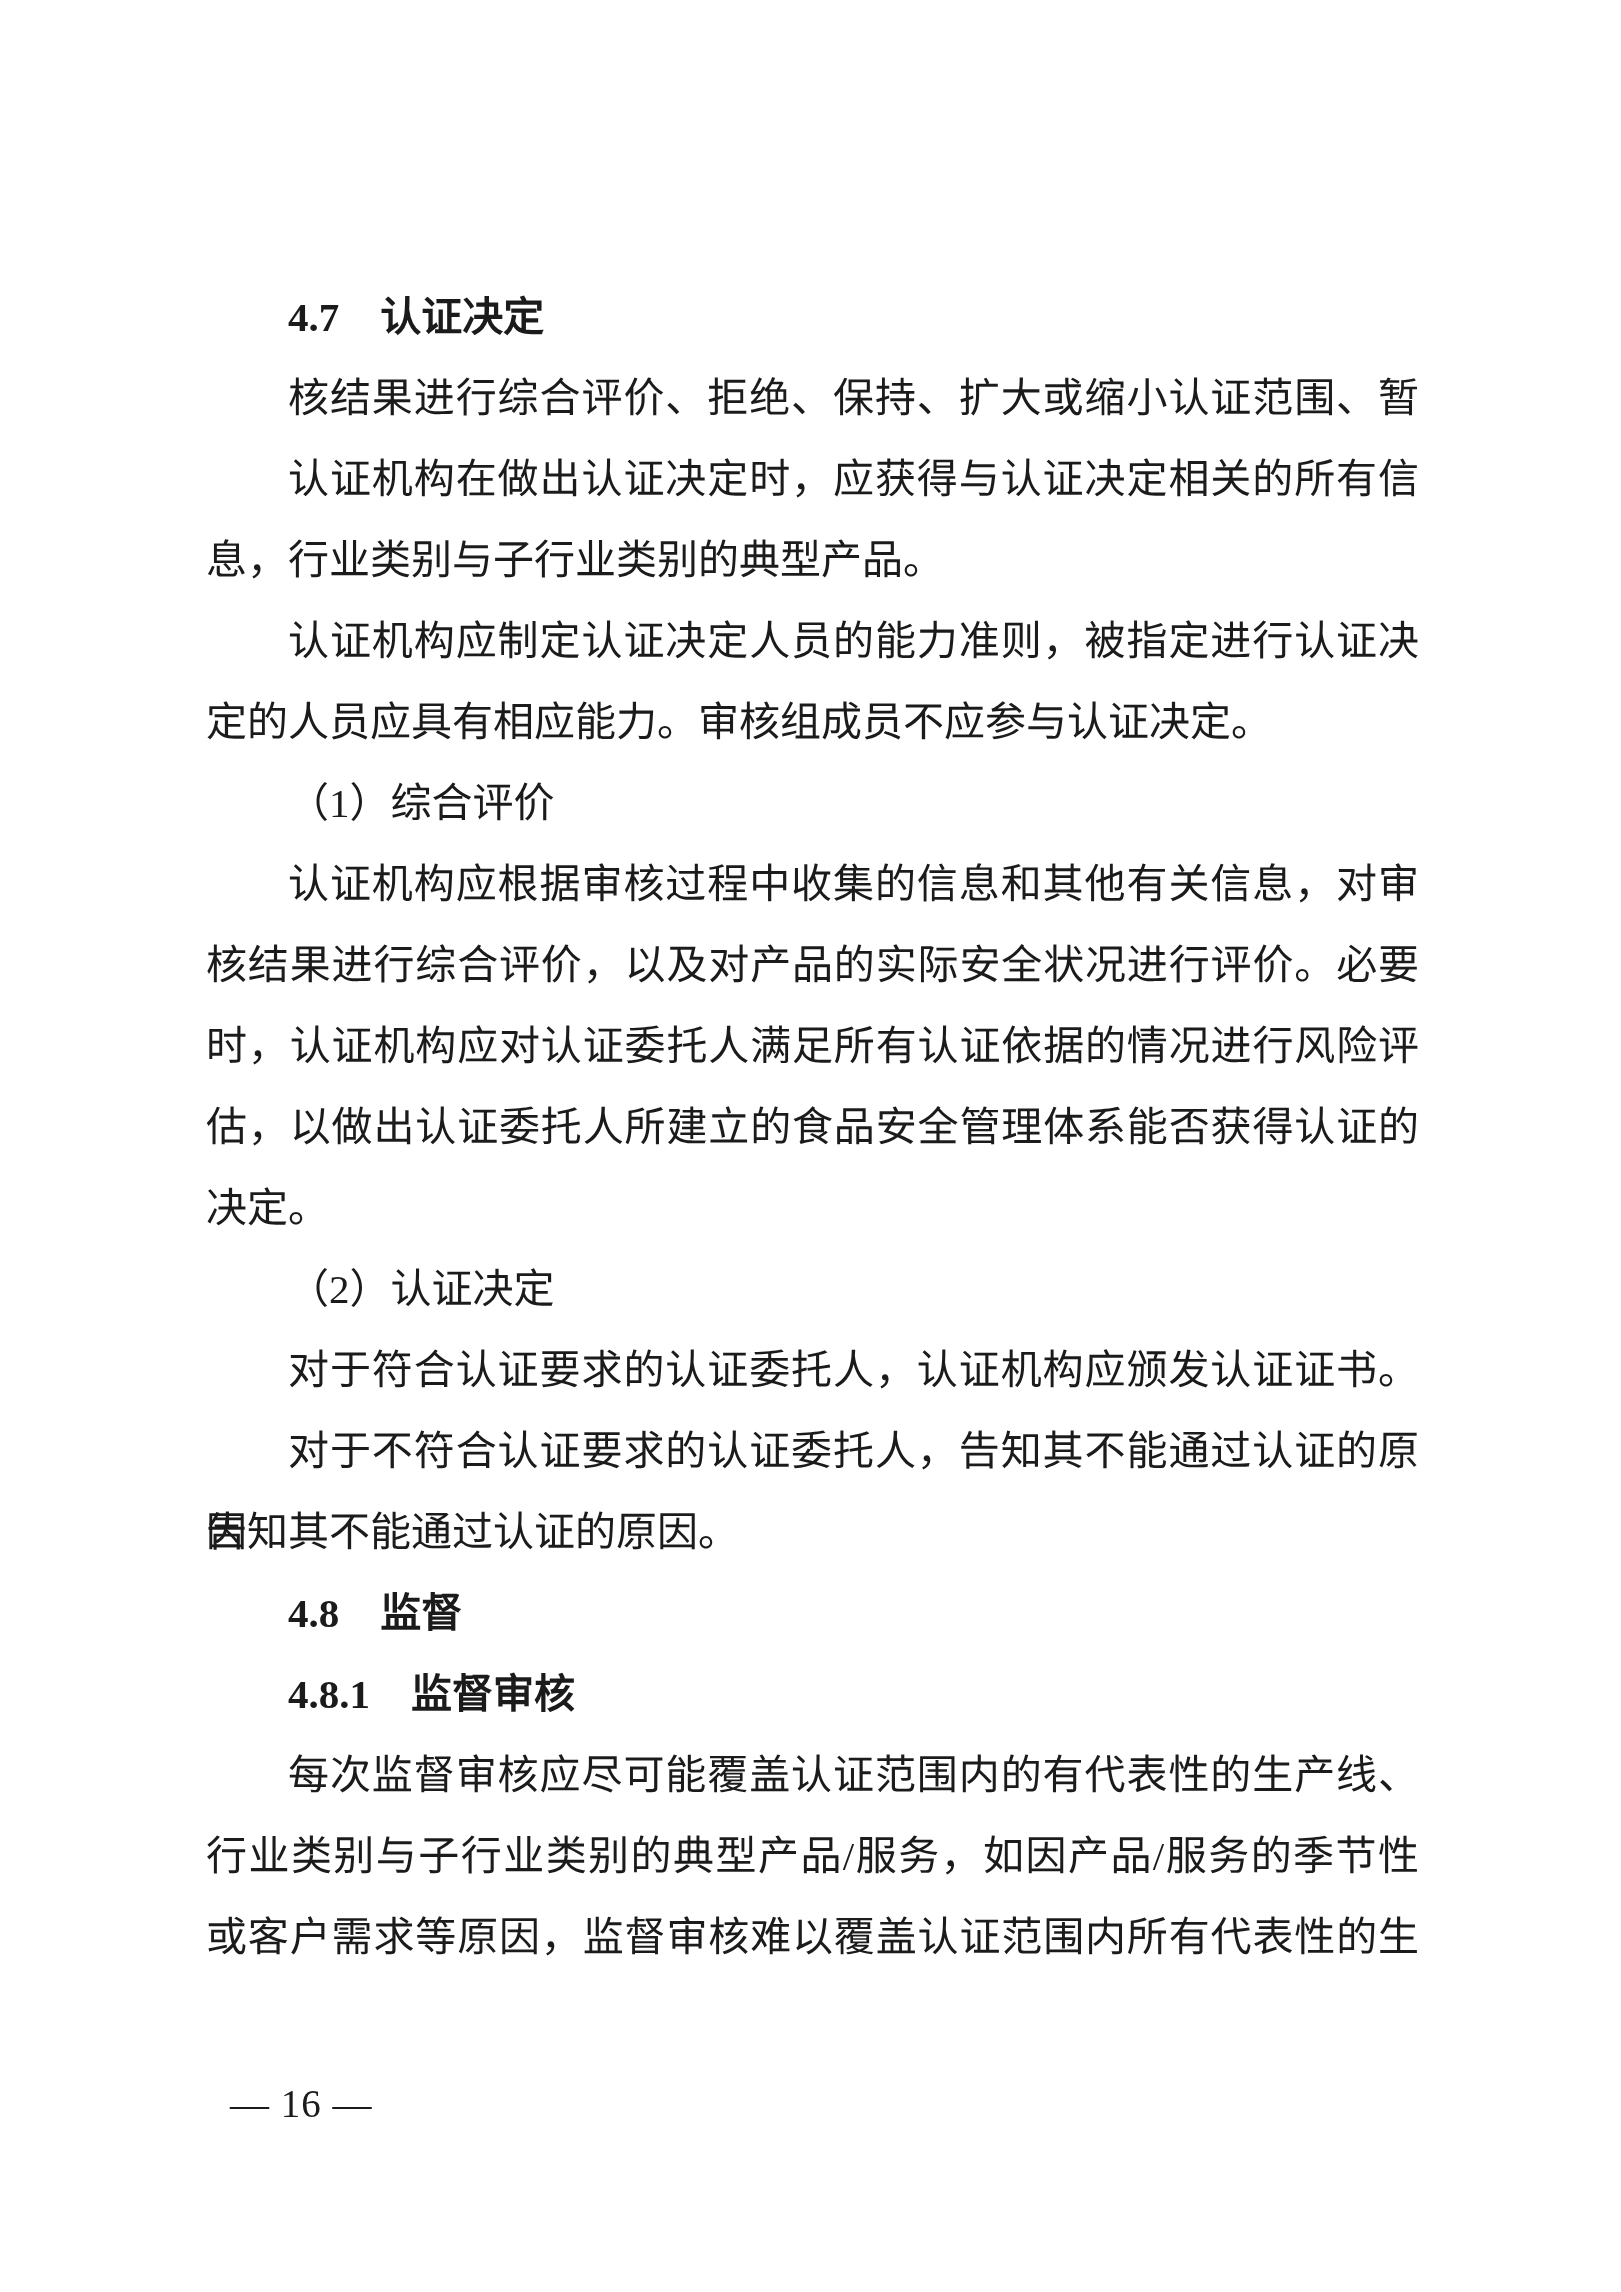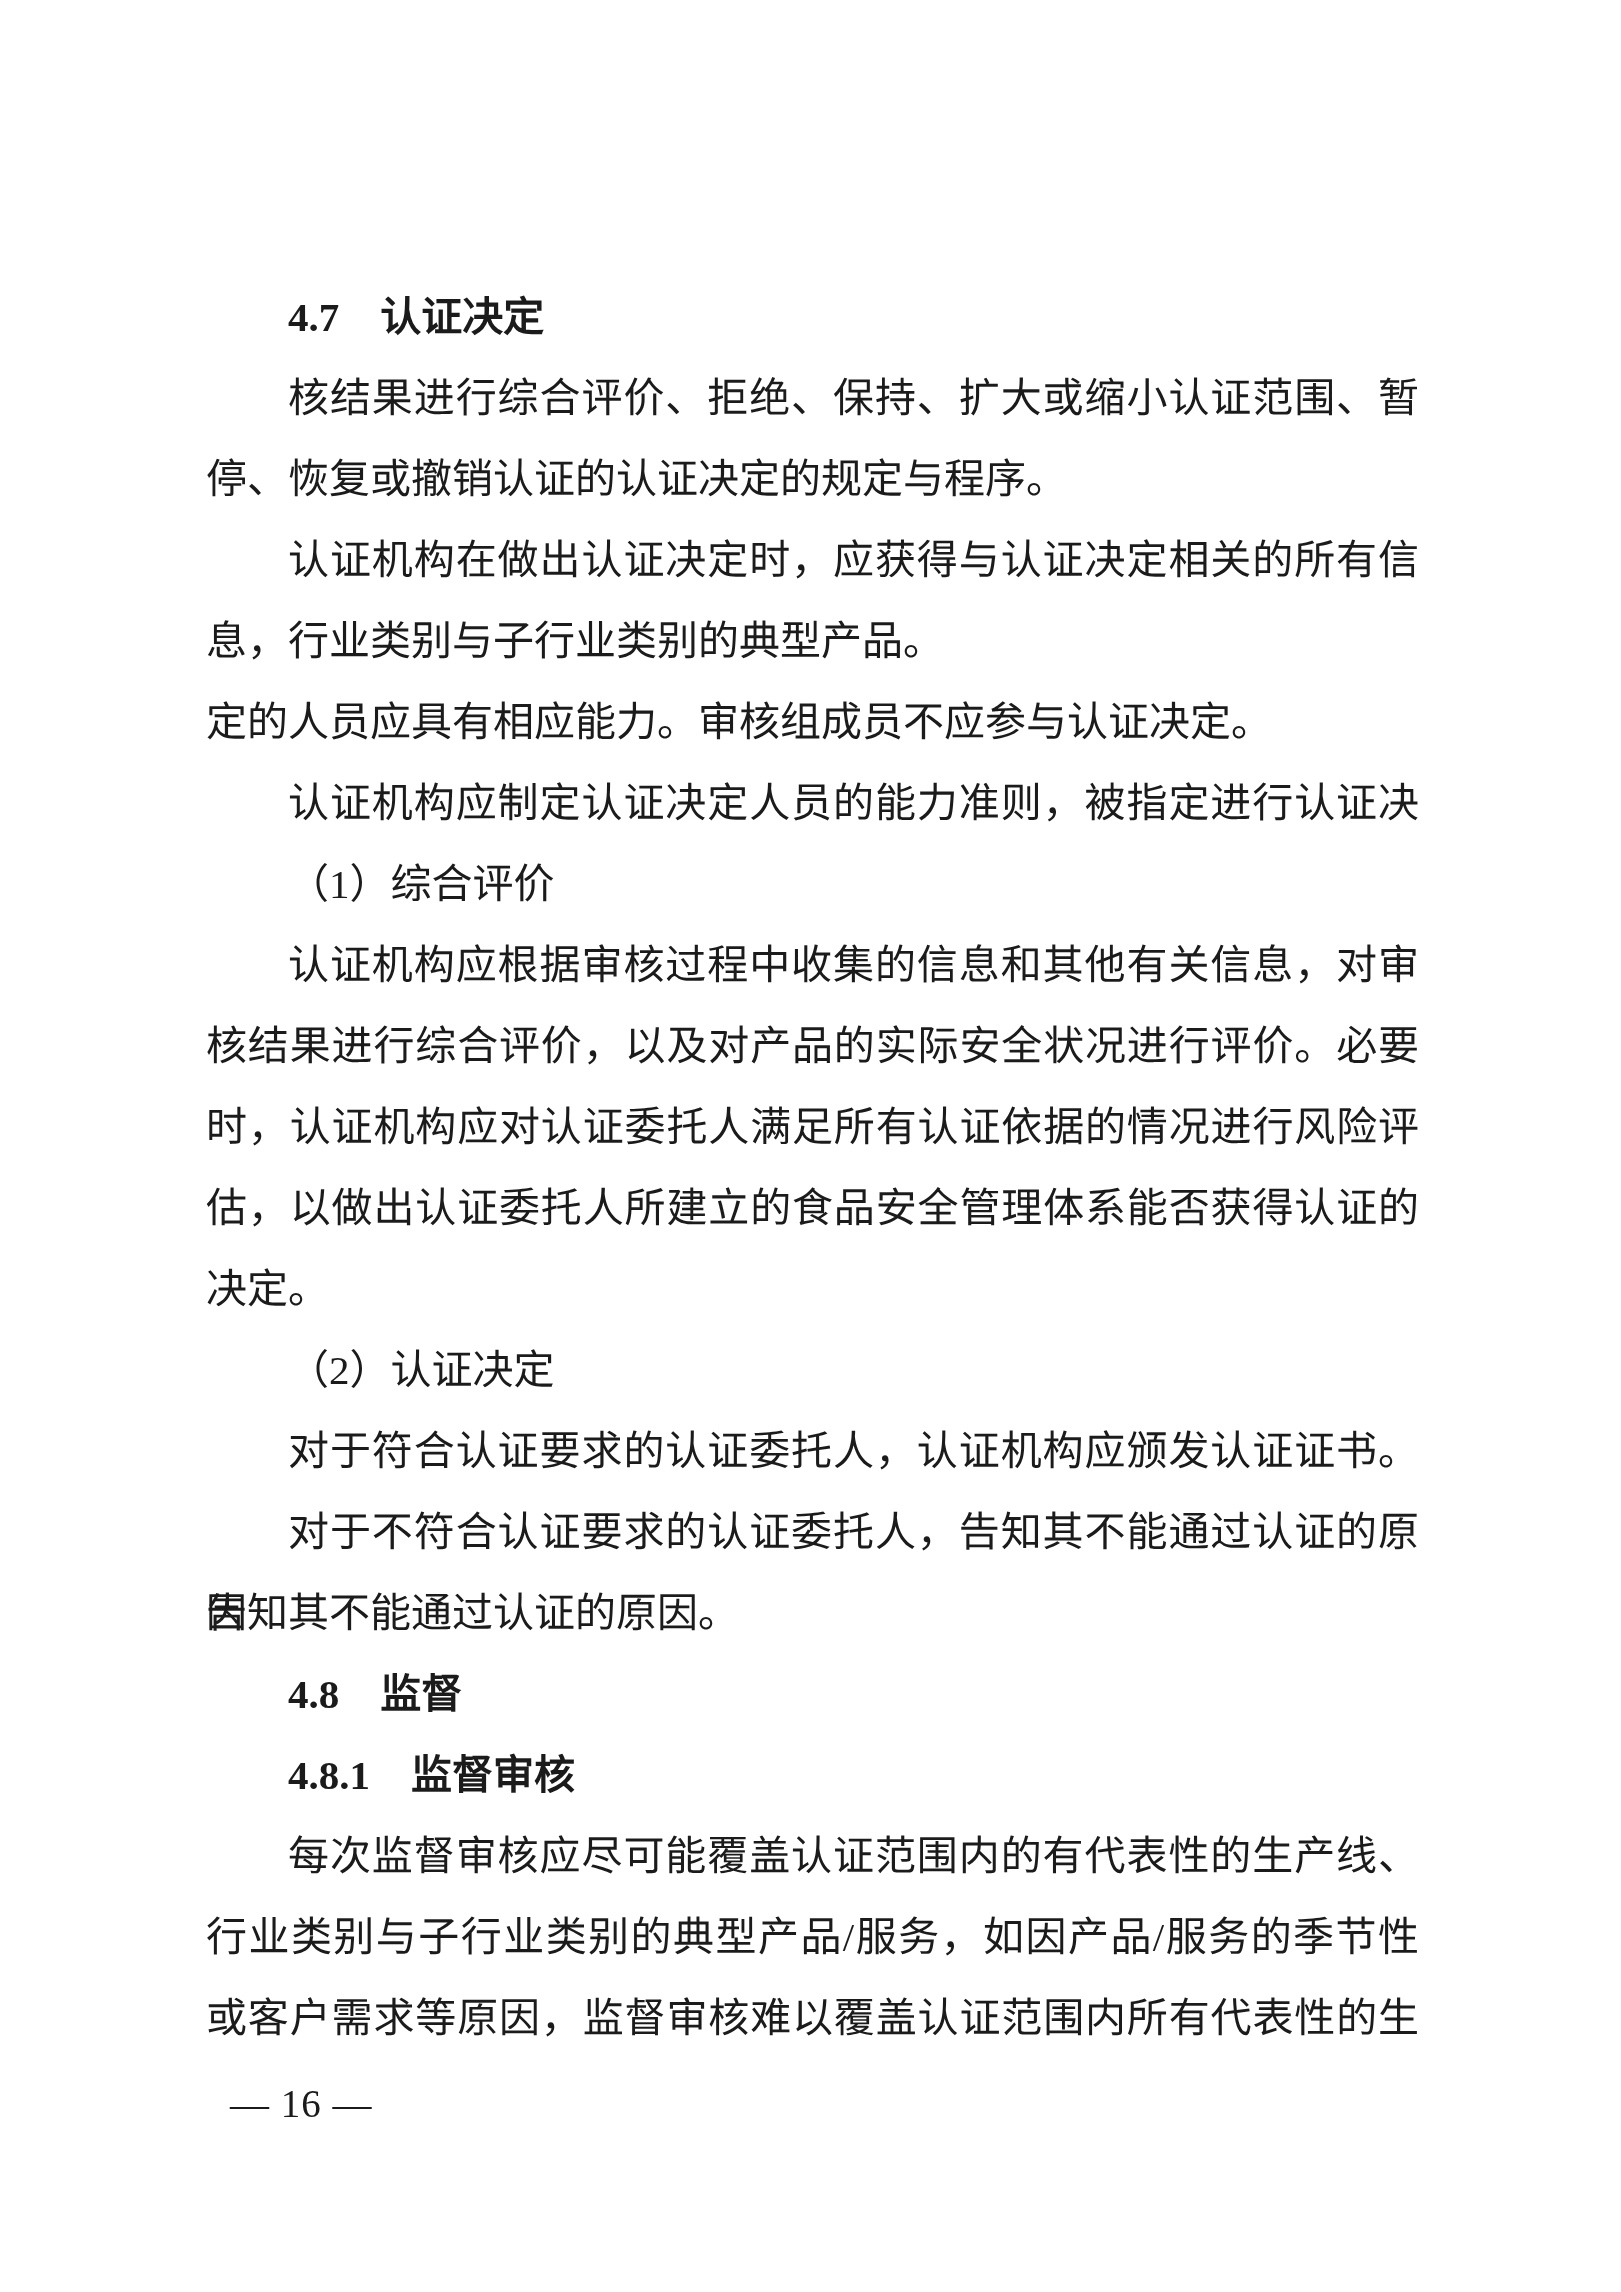--- a/index.html
+++ b/index.html
@@ -53,25 +53,24 @@
     white-space: pre;
   }
 </style>
 </head>
 <body>
 
 <div class="page">
   <div class="content">
     <div class="line h ind">4.7　认证决定</div>
     <div class="line ind j">核结果进行综合评价、拒绝、保持、扩大或缩小认证范围、暂</div>
-    <div class="line">停、恢复或撤销认证的认证决定的规定与程序。</div>
     <div class="line ind j">认证机构在做出认证决定时，应获得与认证决定相关的所有信</div>
     <div class="line">息，行业类别与子行业类别的典型产品。</div>
+    <div class="line ind j">认证机构应制定认证决定人员的能力准则，被指定进行认证决</div>
     <div class="line">定的人员应具有相应能力。审核组成员不应参与认证决定。</div>
-    <div class="line ind j">认证机构应制定认证决定人员的能力准则，被指定进行认证决</div>
     <div class="line ind">（1）综合评价</div>
     <div class="line ind j">认证机构应根据审核过程中收集的信息和其他有关信息，对审</div>
     <div class="line j">核结果进行综合评价，以及对产品的实际安全状况进行评价。必要</div>
     <div class="line j">时，认证机构应对认证委托人满足所有认证依据的情况进行风险评</div>
     <div class="line j">估，以做出认证委托人所建立的食品安全管理体系能否获得认证的</div>
     <div class="line">决定。</div>
     <div class="line ind">（2）认证决定</div>
     <div class="line ind j">对于符合认证要求的认证委托人，认证机构应颁发认证证书。</div>
     <div class="line ind j">对于不符合认证要求的认证委托人，告知其不能通过认证的原因</div>
     <div class="line">告知其不能通过认证的原因。</div>

